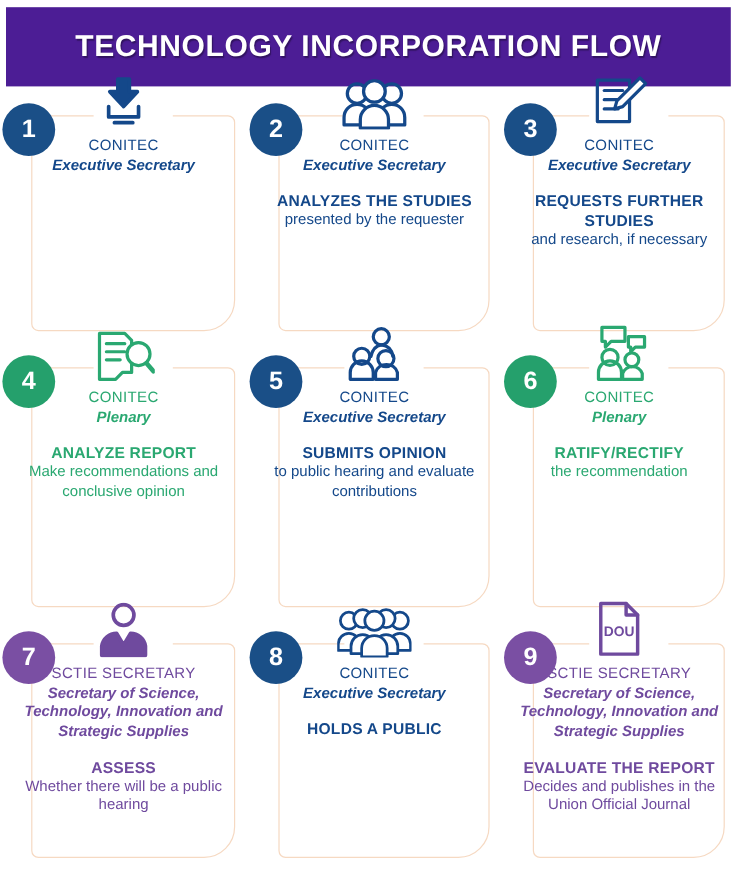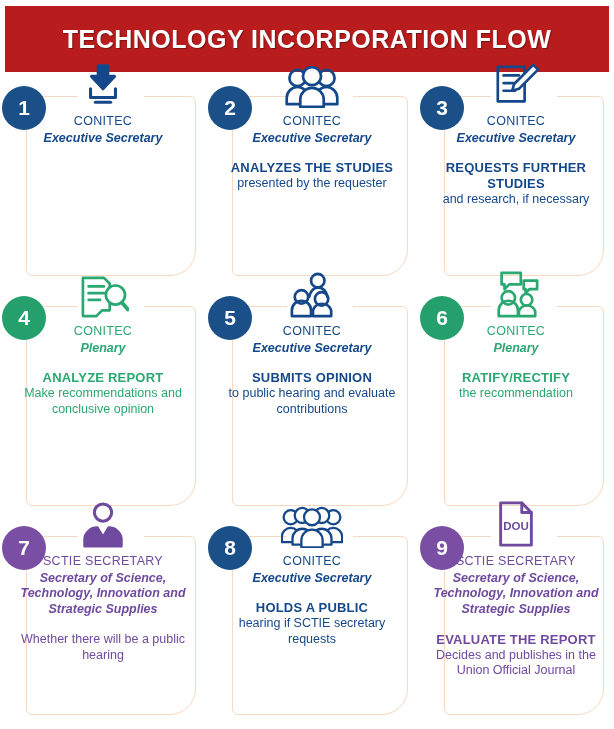--- a/index.html
+++ b/index.html
@@ -7,21 +7,21 @@
     width:614px;height:729px;
     background:#ffffff;
     font-family:"Liberation Sans","DejaVu Sans",sans-serif;
     overflow:hidden;
   }
   .poster{position:relative;width:614px;height:729px;background:#fff;}
 
   
   .titlebar{
     position:absolute;left:5px;top:6px;width:604px;height:66px;
-    background:#b91c1c;
+    background:#4c1d95;
     display:flex;align-items:center;justify-content:center;
   }
   .titlebar .title{
     color:#ffffff;
     font-size:25px;
     font-weight:bold;
     letter-spacing:.5px;
     white-space:nowrap;
     text-shadow:1px 1px 1px rgba(0,0,0,.35);
   }
@@ -242,20 +242,21 @@
         <svg width="46" height="46" viewBox="0 0 48 48" fill="none" stroke="#6f4a9e" stroke-width="3.2" stroke-linejoin="round" stroke-linecap="round">
           <circle cx="24" cy="11" r="9"></circle>
           <path d="M5 46 v-8 a13 13 0 0 1 13 -11 l6 10 l6 -10 a13 13 0 0 1 13 11 v8 z" fill="#6f4a9e" stroke="#6f4a9e"></path>
         </svg>
       </div>
       <div class="badge">7</div>
       <div class="body">
         <div class="org">SCTIE SECRETARY</div>
         <div class="role">Secretary of Science, Technology, Innovation and Strategic Supplies</div>
         <div class="gap"></div>
+        <div class="action">ASSESS</div>
         <div class="detail">Whether there will be a public hearing</div>
       </div>
     </div>
 
     <div class="cell t-blue">
       <div class="card">
           <div class="notch"></div>
         </div>
       <div class="icon-wrap">
         <svg width="62" height="42" viewBox="0 0 70 46" fill="none" stroke="#14488a" stroke-width="2.6" stroke-linejoin="round">
@@ -270,21 +271,20 @@
           <circle cx="35" cy="12" r="9" fill="#ffffff"></circle>
           <path d="M23 46 v-8 a12 12 0 0 1 24 0 v8 z" fill="#ffffff"></path>
         </svg>
       </div>
       <div class="badge">8</div>
       <div class="body">
         <div class="org">CONITEC</div>
         <div class="role">Executive Secretary</div>
         <div class="gap"></div>
         <div class="action">HOLDS A PUBLIC</div>
-        <div class="detail">hearing if SCTIE secretary requests</div>
       </div>
     </div>
 
     <div class="cell t-purple">
       <div class="card">
           <div class="notch"></div>
         </div>
       <div class="icon-wrap">
         <svg width="40" height="48" viewBox="0 0 40 50" fill="none" stroke="#6f4a9e" stroke-width="3" stroke-linejoin="round" stroke-linecap="round">
           <path d="M4 3 h22 l10 10 v34 H4 z"></path>

